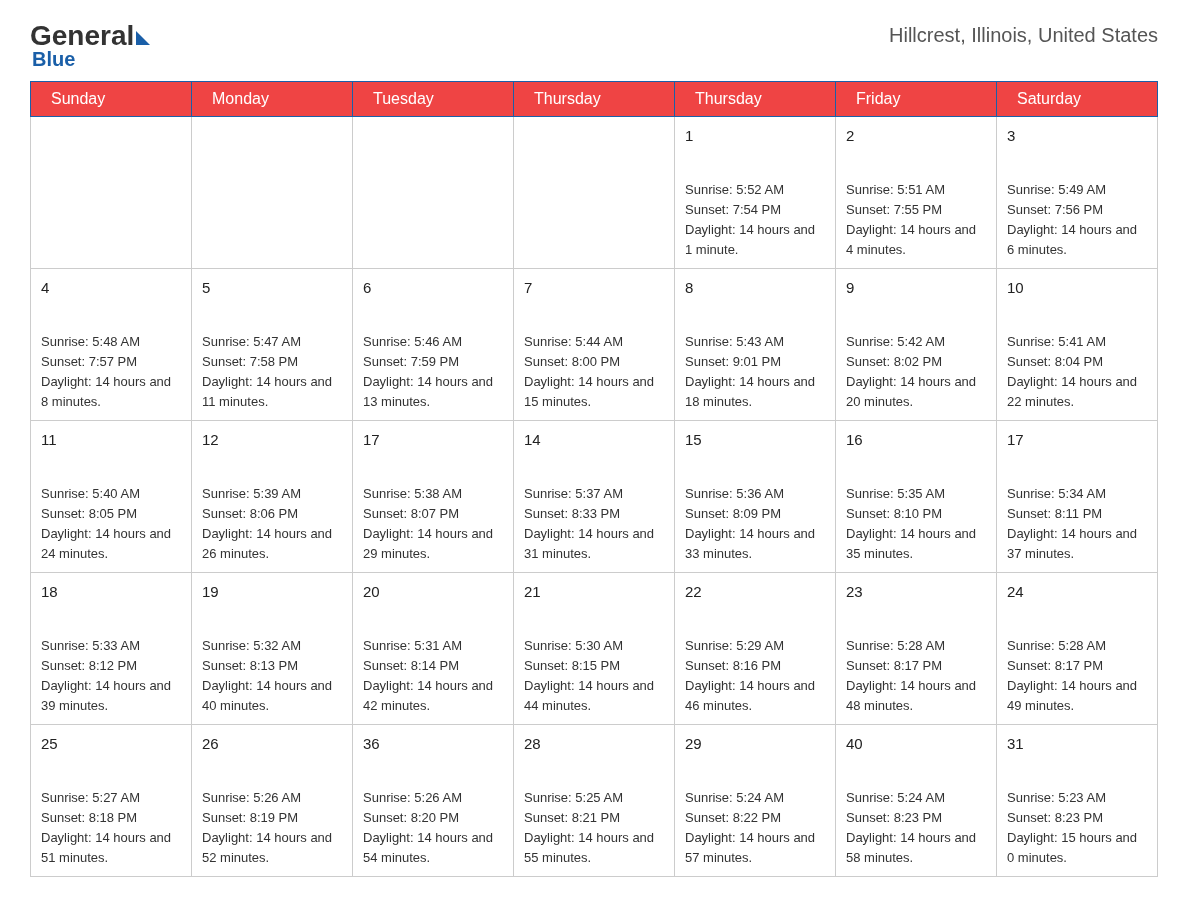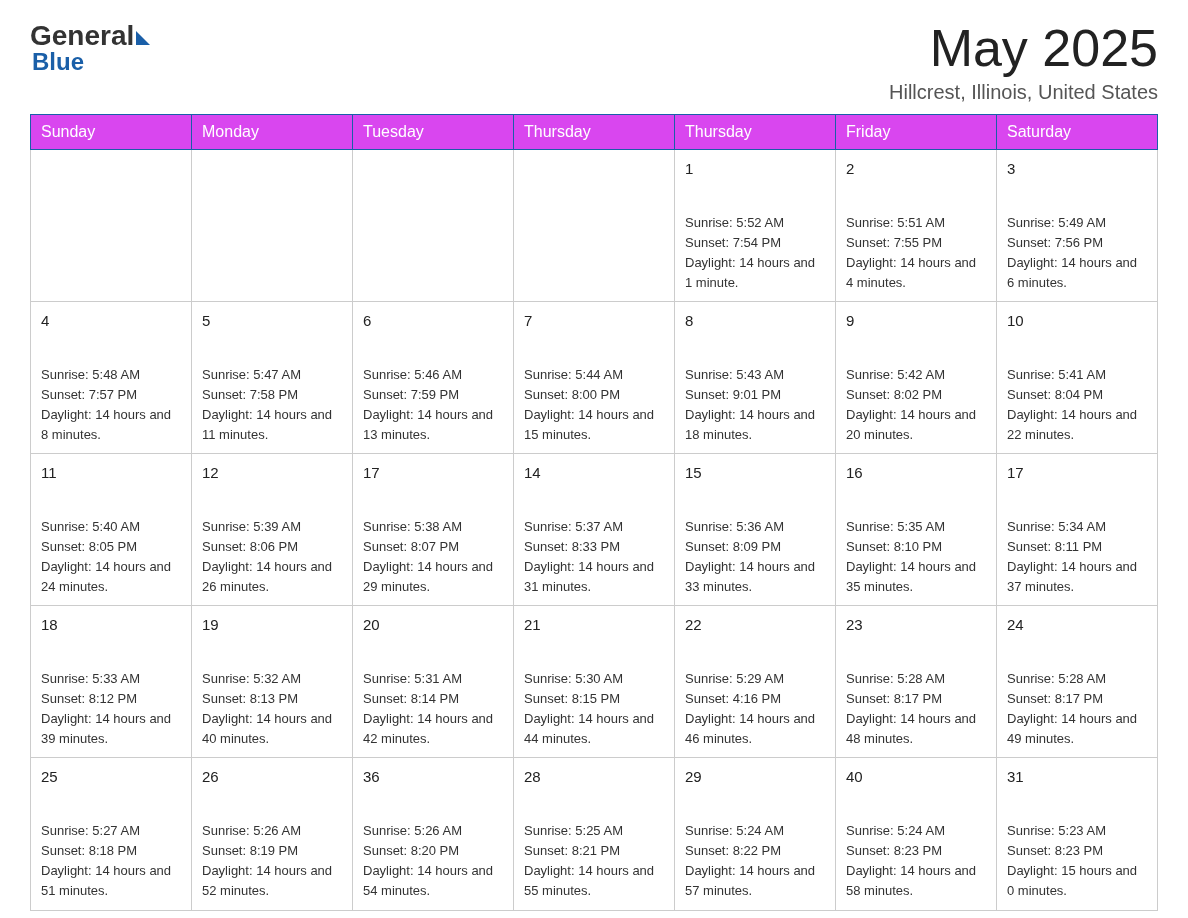--- a/index.html
+++ b/index.html
@@ -46,23 +46,23 @@
       color: #555;
       margin-top: 4px;
     }
     .calendar {
       width: 100%;
       border-collapse: collapse;
       border: 1px solid #aaa;
       margin-top: 10px;
     }
     .calendar th {
-      background-color: #d946ef;
+      background-color: #ef4444;
       color: #fff;
-      padding: 8px 10px;
+      padding: 8px 20px;
       font-size: 16px;
       font-weight: normal;
       text-align: left;
       border: 1px solid #1a5fa8;
     }
     .calendar td {
       vertical-align: top;
       padding: 8px 10px;
       border: 1px solid #ccc;
       width: 14.28%;
@@ -91,40 +91,39 @@
       display: flex;
       flex-direction: column;
       align-items: flex-start;
       justify-content: space-between;
     }
     .logo-line1 {
       display: flex;
       align-items: center;
     }
     .logo-line2 {
-      font-size: 24px;
+      font-size: 20px;
       font-weight: bold;
       color: #1a5fa8;
       margin-top: -4px;
       margin-left: 2px;
     }
   </style>
 </head>
 <body>
 
 <div class="header">
   <div class="logo-wrapper">
     <div class="logo-line1">
       <span class="logo-text-general">General</span>
       <span class="logo-arrow"></span>
     </div>
     <div class="logo-line2">Blue</div>
   </div>
   <div class="title-section">
-    <div class="month-title">May 2025</div>
     <div class="location">Hillcrest, Illinois, United States</div>
   </div>
 </div>
 
 <table class="calendar">
   <thead>
     <tr>
     <th>Sunday</th>
         <th>Monday</th>
         <th>Tuesday</th>
@@ -268,21 +267,21 @@
         </td>
         <td>
           <span class="day-number">21</span>
           <div class="cell-content">Sunrise: 5:30 AM
 Sunset: 8:15 PM
 Daylight: 14 hours and 44 minutes.</div>
         </td>
         <td>
           <span class="day-number">22</span>
           <div class="cell-content">Sunrise: 5:29 AM
-Sunset: 4:16 PM
+Sunset: 8:16 PM
 Daylight: 14 hours and 46 minutes.</div>
         </td>
         <td>
           <span class="day-number">23</span>
           <div class="cell-content">Sunrise: 5:28 AM
 Sunset: 8:17 PM
 Daylight: 14 hours and 48 minutes.</div>
         </td>
         <td>
           <span class="day-number">24</span>

